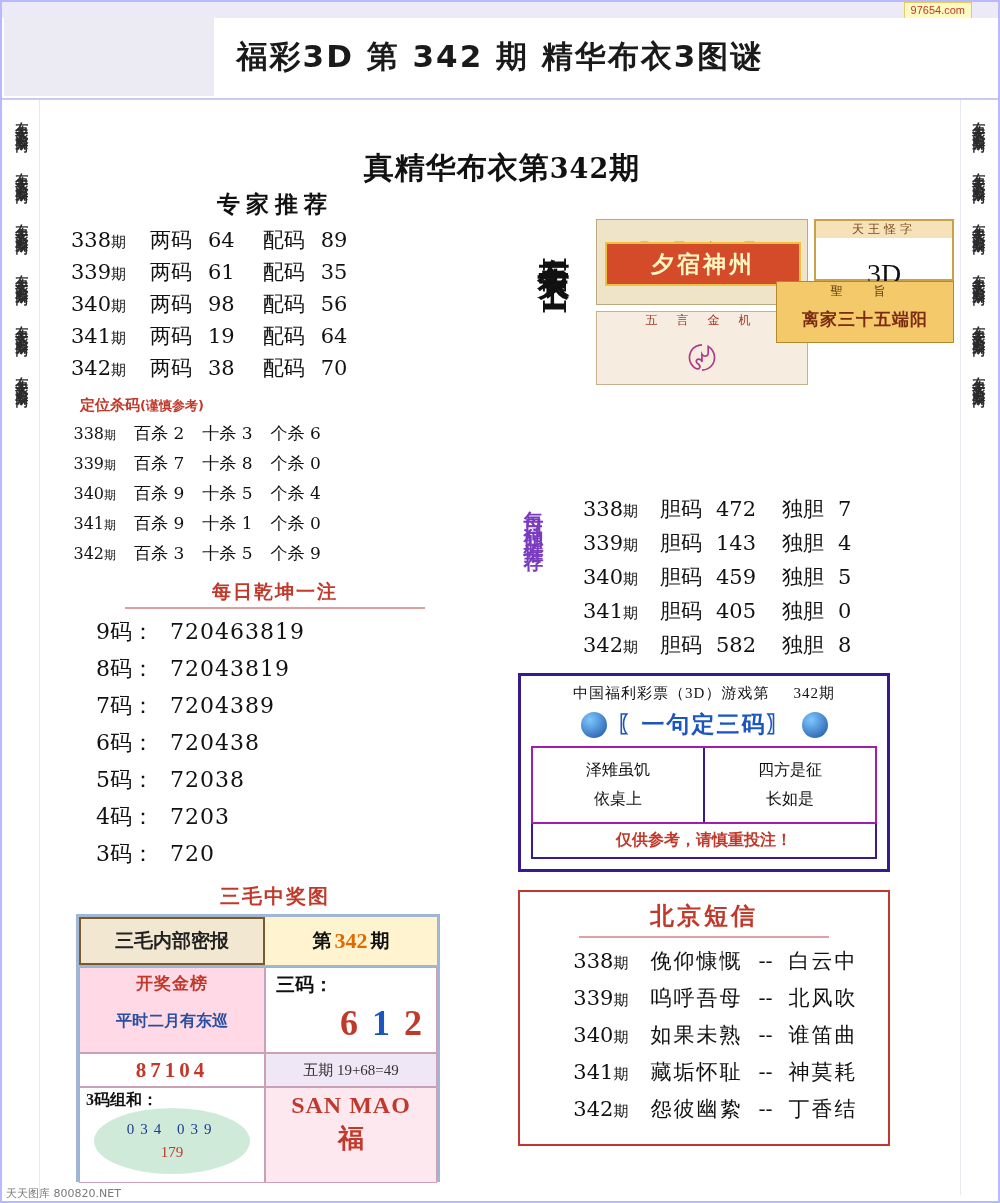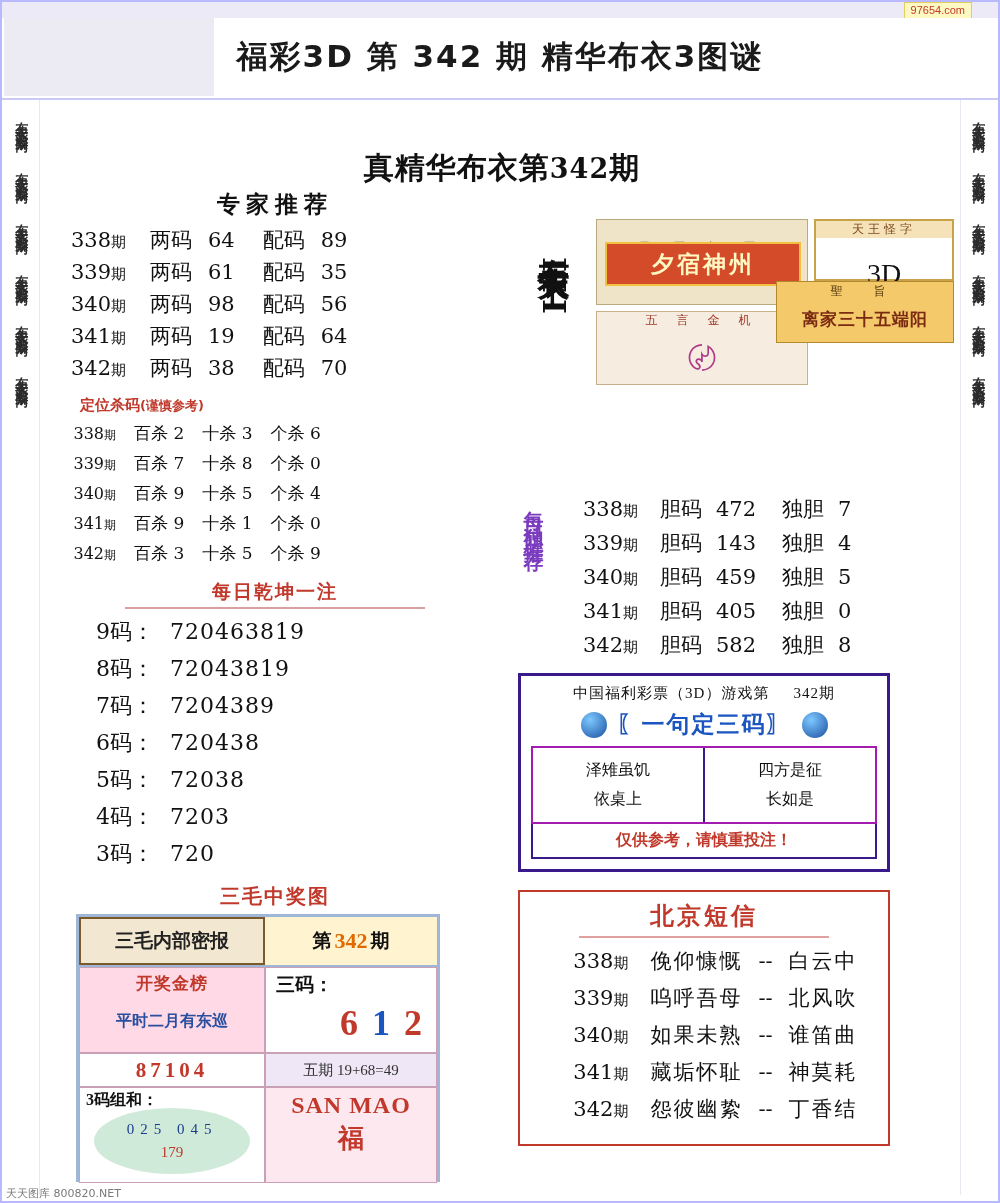--- a/index.html
+++ b/index.html
@@ -396,21 +396,21 @@
           <div class="sm-row3">
             <div class="l">87104</div>
             <div class="r">
               <span>五期</span>&nbsp;<span>19+68=49</span>
             </div>
           </div>
           <div class="sm-bot">
             <div class="l">
               <div class="h">3码组和：</div>
               <div class="oval">
-                <div class="r1">025  045</div>
+                <div class="r1">034  039</div>
                 <div class="r2">179</div>
               </div>
             </div>
             <div class="r">
               <div class="en">SAN MAO</div>
               <div class="fu">福</div>
             </div>
           </div>
         </div>
       </div>

